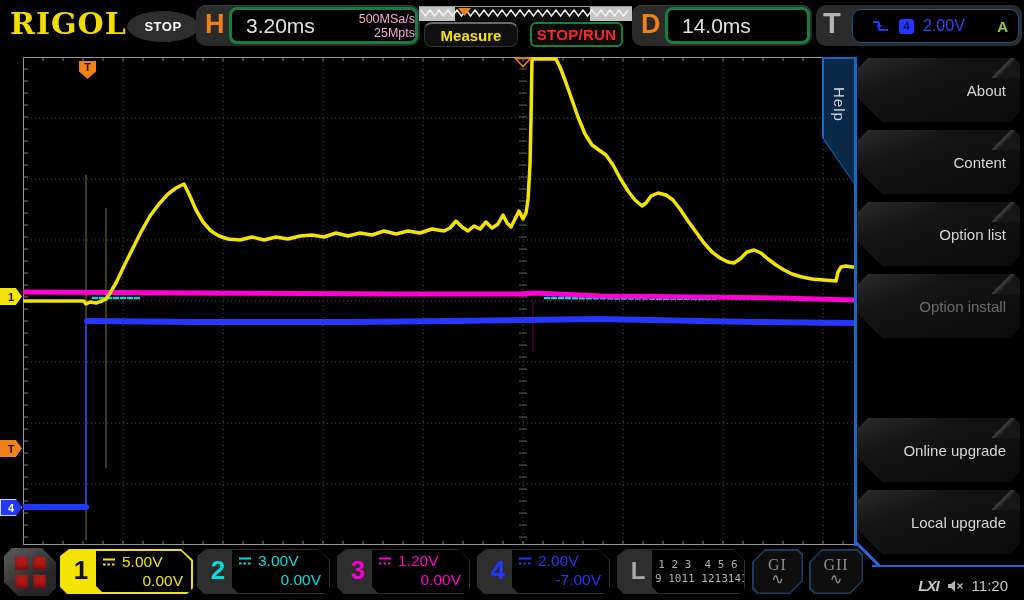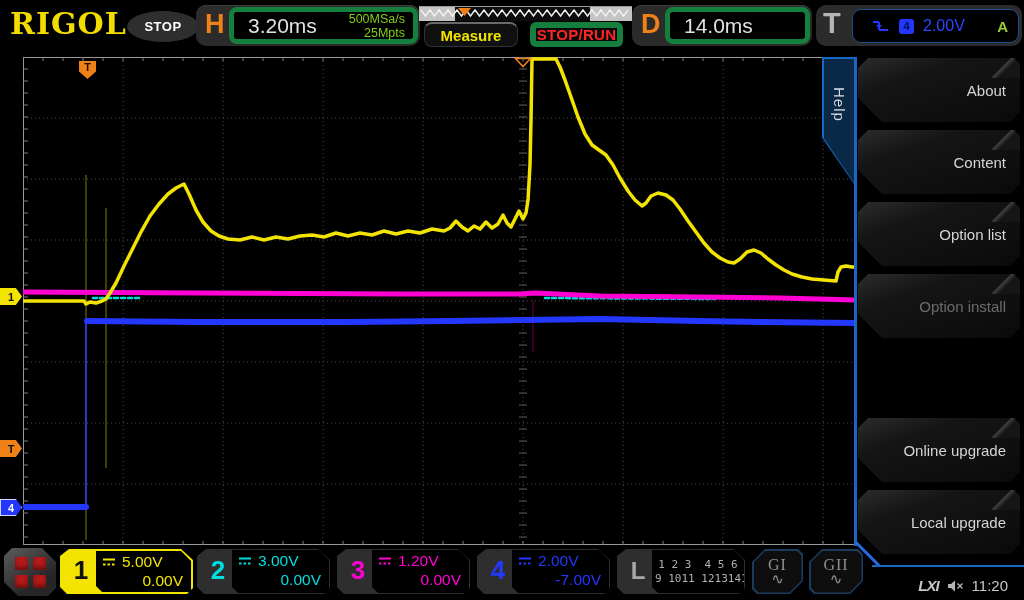--- a/index.html
+++ b/index.html
@@ -10,29 +10,29 @@
   
   .logo{position:absolute;left:10px;top:6px;font-family:"DejaVu Serif",serif;
         font-weight:bold;font-size:30px;color:#f2dc00;letter-spacing:1px;}
   .stop-badge{position:absolute;left:127px;top:11px;width:72px;height:31px;border-radius:50%;
         background:#2e2e2e;display:flex;align-items:center;justify-content:center;
         color:#ffffff;font-weight:bold;font-size:13px;letter-spacing:.5px;}
   .hpanel{position:absolute;top:5px;height:41px;background:#2b2b2b;border-radius:10px;
         box-shadow:inset 0 1px 0 #3d3d3d;}
   .hpanel .plabel{position:absolute;left:9px;top:4px;font-size:27px;font-weight:bold;color:#f08018;}
   .hpanel .pinner{position:absolute;left:33px;top:2px;right:2px;bottom:2px;background:#000;
-        border:5px solid #15803d;border-radius:8px;display:flex;align-items:center;}
+        border:3px solid #15803d;border-radius:8px;display:flex;align-items:center;}
   .pinner .bigval{color:#e2e2e2;font-size:21px;padding-left:14px;white-space:nowrap;}
-  .pinner .memstack{margin-left:auto;text-align:right;padding-right:8px;color:#84cc16;
+  .pinner .memstack{margin-left:auto;text-align:right;padding-right:0;color:#f9a8d4;
         font-size:12.5px;line-height:14px;white-space:nowrap;}
   .btn-measure{position:absolute;left:424px;top:22px;width:94px;height:25px;background:#101010;
         border:1px solid #333;border-top:2px solid #6a6a6a;border-radius:8px;color:#f2e400;
         font-weight:bold;font-size:15px;display:flex;align-items:center;justify-content:center;}
   .btn-stoprun{position:absolute;left:530px;top:22px;width:93px;height:25px;background:#0a0a0a;
-        border:6px solid #15803d;border-radius:6px;color:#ff2525;font-weight:bold;font-size:15px;
+        border:2px solid #15803d;border-radius:6px;color:#ff2525;font-weight:bold;font-size:15px;
         display:flex;align-items:center;justify-content:center;letter-spacing:.3px;}
   .tpanel{position:absolute;left:816px;top:5px;width:206px;height:41px;background:#2b2b2b;border-radius:10px;}
   .tpanel .plabel{position:absolute;left:7px;top:2px;font-size:29px;font-weight:bold;color:#b5b5b5;}
   .tpanel .pinner{position:absolute;left:36px;top:4px;right:3px;bottom:3px;background:#000;
         border:1.5px solid #1d4e8f;border-radius:9px;display:flex;align-items:center;gap:9px;padding:0 10px 0 18px;}
   .trig-badge{width:15px;height:15px;background:#2337ff;border-radius:3px;color:#00114d;font-weight:bold;
         font-size:11.5px;display:flex;align-items:center;justify-content:center;}
   .trig-level{color:#2b46ff;font-size:16px;}
   .trig-mode{margin-left:auto;color:#9acd2e;font-weight:bold;font-size:15px;}
 

